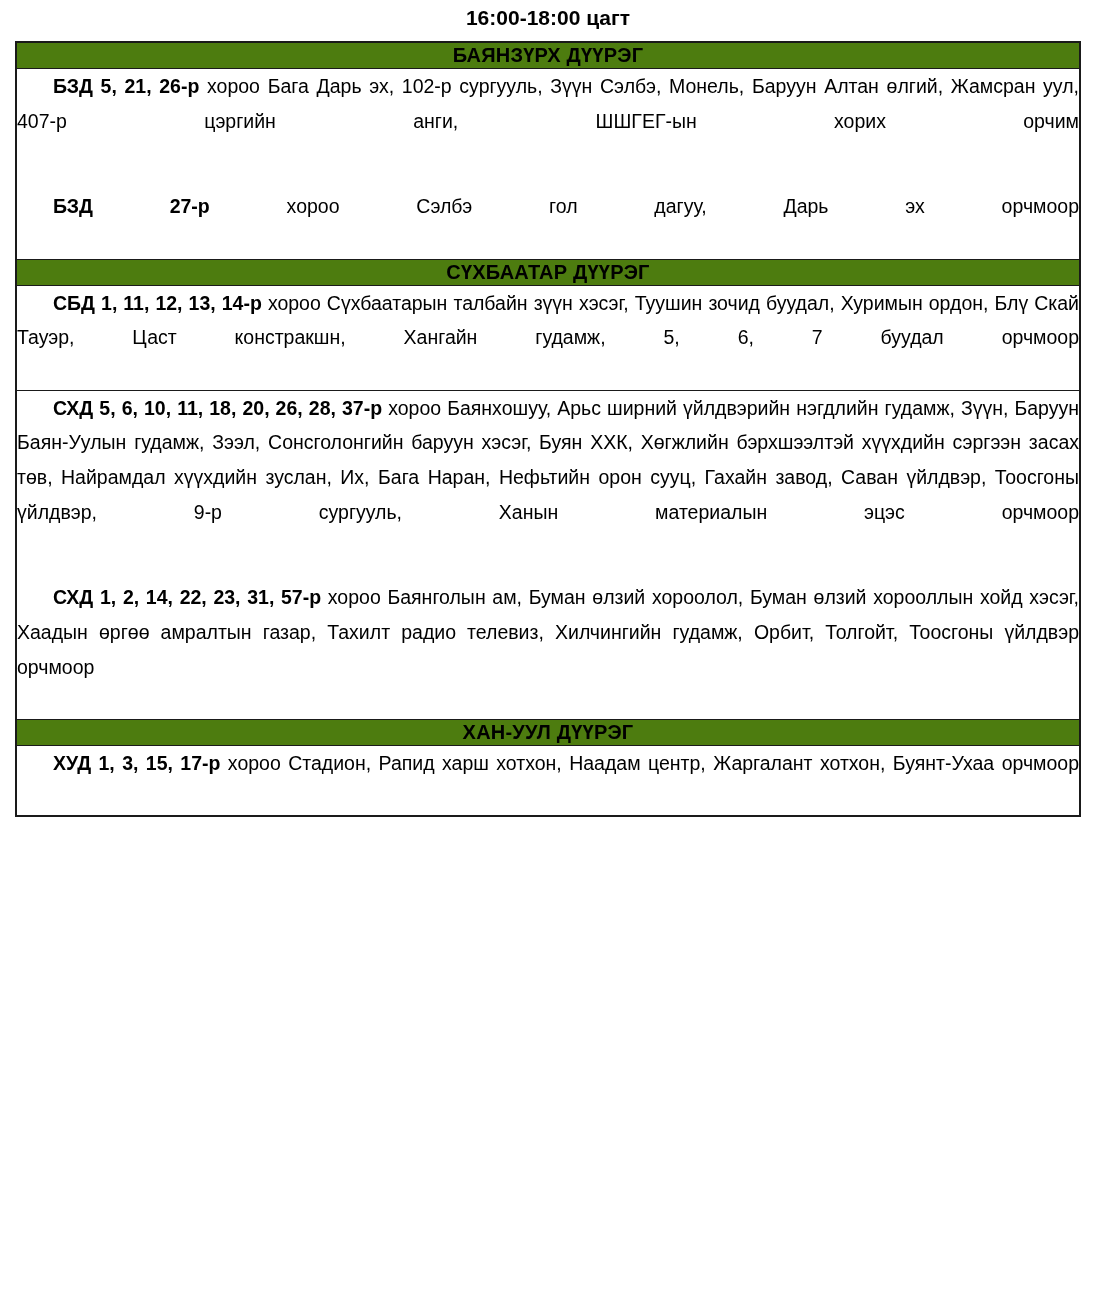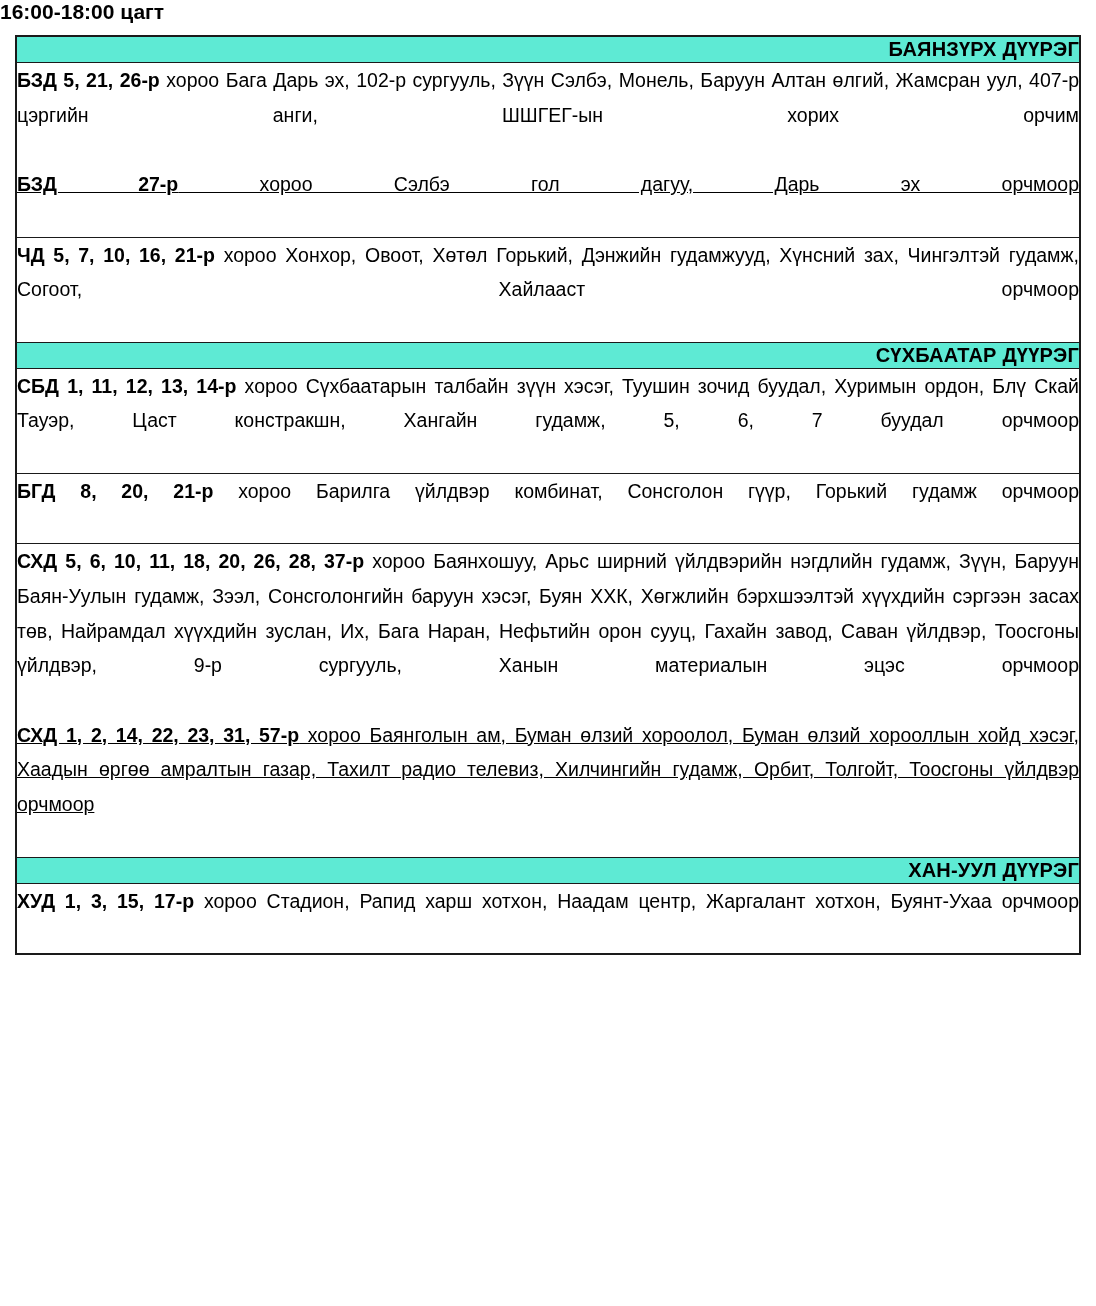--- a/index.html
+++ b/index.html
@@ -18,45 +18,46 @@
 
   .page {
     width: 1096px;
     height: 1306px;
     position: relative;
     box-sizing: border-box;
     padding: 0;
   }
 
   .page-title {
+    text-align: center;
     font-size: 21px;
     font-weight: bold;
     letter-spacing: 0px;
-    padding: 0 0 12px 0;
+    padding: 6px 0 12px 0;
     margin: 0;
     line-height: 1.1;
   }
 
   .schedule-table {
     width: 1066px;
     margin: 0 auto;
     border-collapse: collapse;
     table-layout: fixed;
     border: 2px solid #1a1a1a;
   }
 
   .schedule-table td {
     border: 1px solid #1a1a1a;
     padding: 0;
     vertical-align: top;
   }
 
   .district-header {
-    background: #5eead4;
-    text-align: right;
+    background: #4d7c0f;
+    text-align: center;
     font-weight: bold;
     font-size: 20px;
     padding: 9px 6px 10px 6px;
     line-height: 1.25;
     letter-spacing: 0.2px;
   }
 
   .district-body {
     background: #ffffff;
     padding: 7px 8px 8px 8px;
@@ -66,26 +67,26 @@
     font-size: 19.5px;
     line-height: 1.78;
     text-align: justify;
     text-justify: inter-word;
     margin: 0;
     -webkit-hyphens: none;
     hyphens: none;
   }
 
   .entry + .entry {
-    margin-top: 0px;
-    text-decoration: underline;
+    margin-top: 16px;
   }
 
   .entry .khoroo {
     font-weight: bold;
+    padding-left: 36px;
   }
 
   
   .entry::after {
     content: "";
     display: inline-block;
     width: 100%;
   }
 </style>
 </head>
@@ -100,35 +101,25 @@
         <tr>
           <td class="district-header">БАЯНЗҮРХ ДҮҮРЭГ</td>
         </tr>
         <tr>
           <td class="district-body">
             <p class="entry"><span class="khoroo">БЗД 5, 21, 26-р</span><span> хороо Бага Дарь эх, 102-р сургууль, Зүүн Сэлбэ, Монель, Баруун Алтан өлгий, Жамсран уул, 407-р цэргийн анги, ШШГЕГ-ын хорих орчим</span></p>
             <p class="entry"><span class="khoroo">БЗД 27-р</span><span> хороо Сэлбэ гол дагуу, Дарь эх орчмоор</span></p>
           </td>
         </tr>
         <tr>
-          <td class="district-body">
-            <p class="entry"><span class="khoroo">ЧД 5, 7, 10, 16, 21-р</span><span> хороо Хонхор, Овоот, Хөтөл Горький, Дэнжийн гудамжууд, Хүнсний зах, Чингэлтэй гудамж, Согоот, Хайлааст орчмоор</span></p>
-          </td>
-        </tr>
-        <tr>
           <td class="district-header">СҮХБААТАР ДҮҮРЭГ</td>
         </tr>
         <tr>
           <td class="district-body">
             <p class="entry"><span class="khoroo">СБД 1, 11, 12, 13, 14-р</span><span> хороо Сүхбаатарын талбайн зүүн хэсэг, Туушин зочид буудал, Хуримын ордон, Блү Скай Тауэр, Цаст констракшн, Хангайн гудамж, 5, 6, 7 буудал орчмоор</span></p>
-          </td>
-        </tr>
-        <tr>
-          <td class="district-body">
-            <p class="entry"><span class="khoroo">БГД 8, 20, 21-р</span><span> хороо Барилга үйлдвэр комбинат, Сонсголон гүүр, Горький гудамж орчмоор</span></p>
           </td>
         </tr>
         <tr>
           <td class="district-body">
             <p class="entry"><span class="khoroo">СХД 5, 6, 10, 11, 18, 20, 26, 28, 37-р</span><span> хороо Баянхошуу, Арьс ширний үйлдвэрийн нэгдлийн гудамж, Зүүн, Баруун Баян-Уулын гудамж, Зээл, Сонсголонгийн баруун хэсэг, Буян ХХК, Хөгжлийн бэрхшээлтэй хүүхдийн сэргээн засах төв, Найрамдал хүүхдийн зуслан, Их, Бага Наран, Нефьтийн орон сууц, Гахайн завод, Саван үйлдвэр, Тоосгоны үйлдвэр, 9-р сургууль, Ханын материалын эцэс орчмоор</span></p>
             <p class="entry"><span class="khoroo">СХД 1, 2, 14, 22, 23, 31, 57-р</span><span> хороо Баянголын ам, Буман өлзий хороолол, Буман өлзий хорооллын хойд хэсэг, Хаадын өргөө амралтын газар, Тахилт радио телевиз, Хилчингийн гудамж, Орбит, Толгойт, Тоосгоны үйлдвэр орчмоор</span></p>
           </td>
         </tr>
         <tr>
           <td class="district-header">ХАН-УУЛ ДҮҮРЭГ</td>

